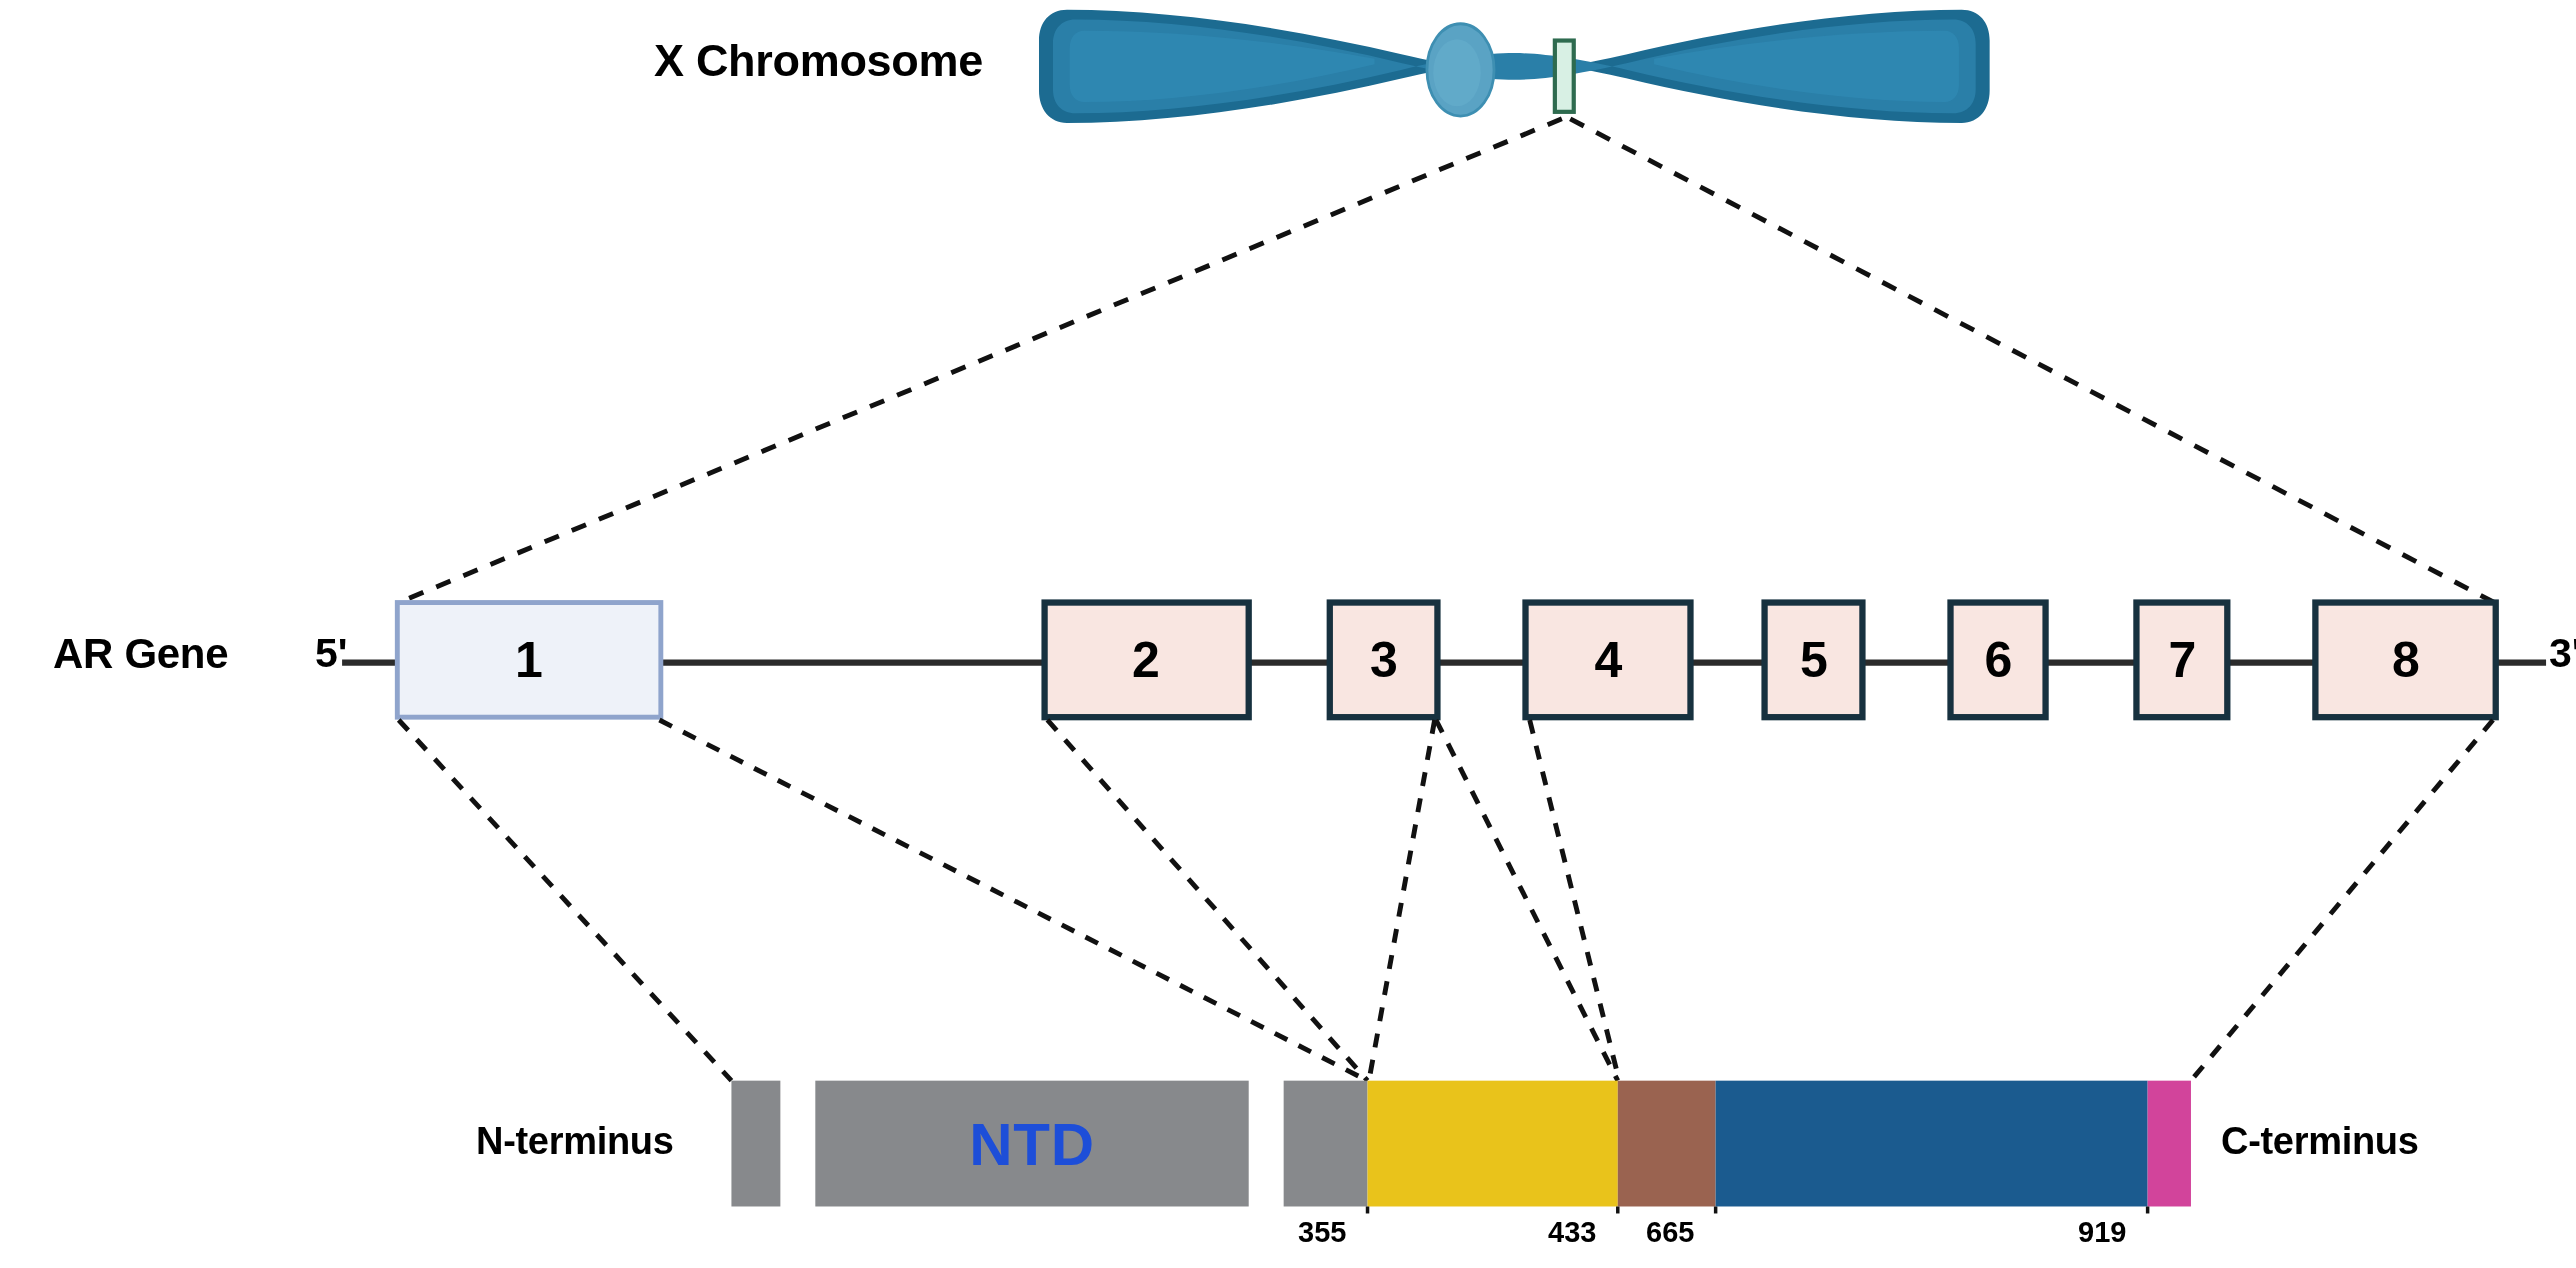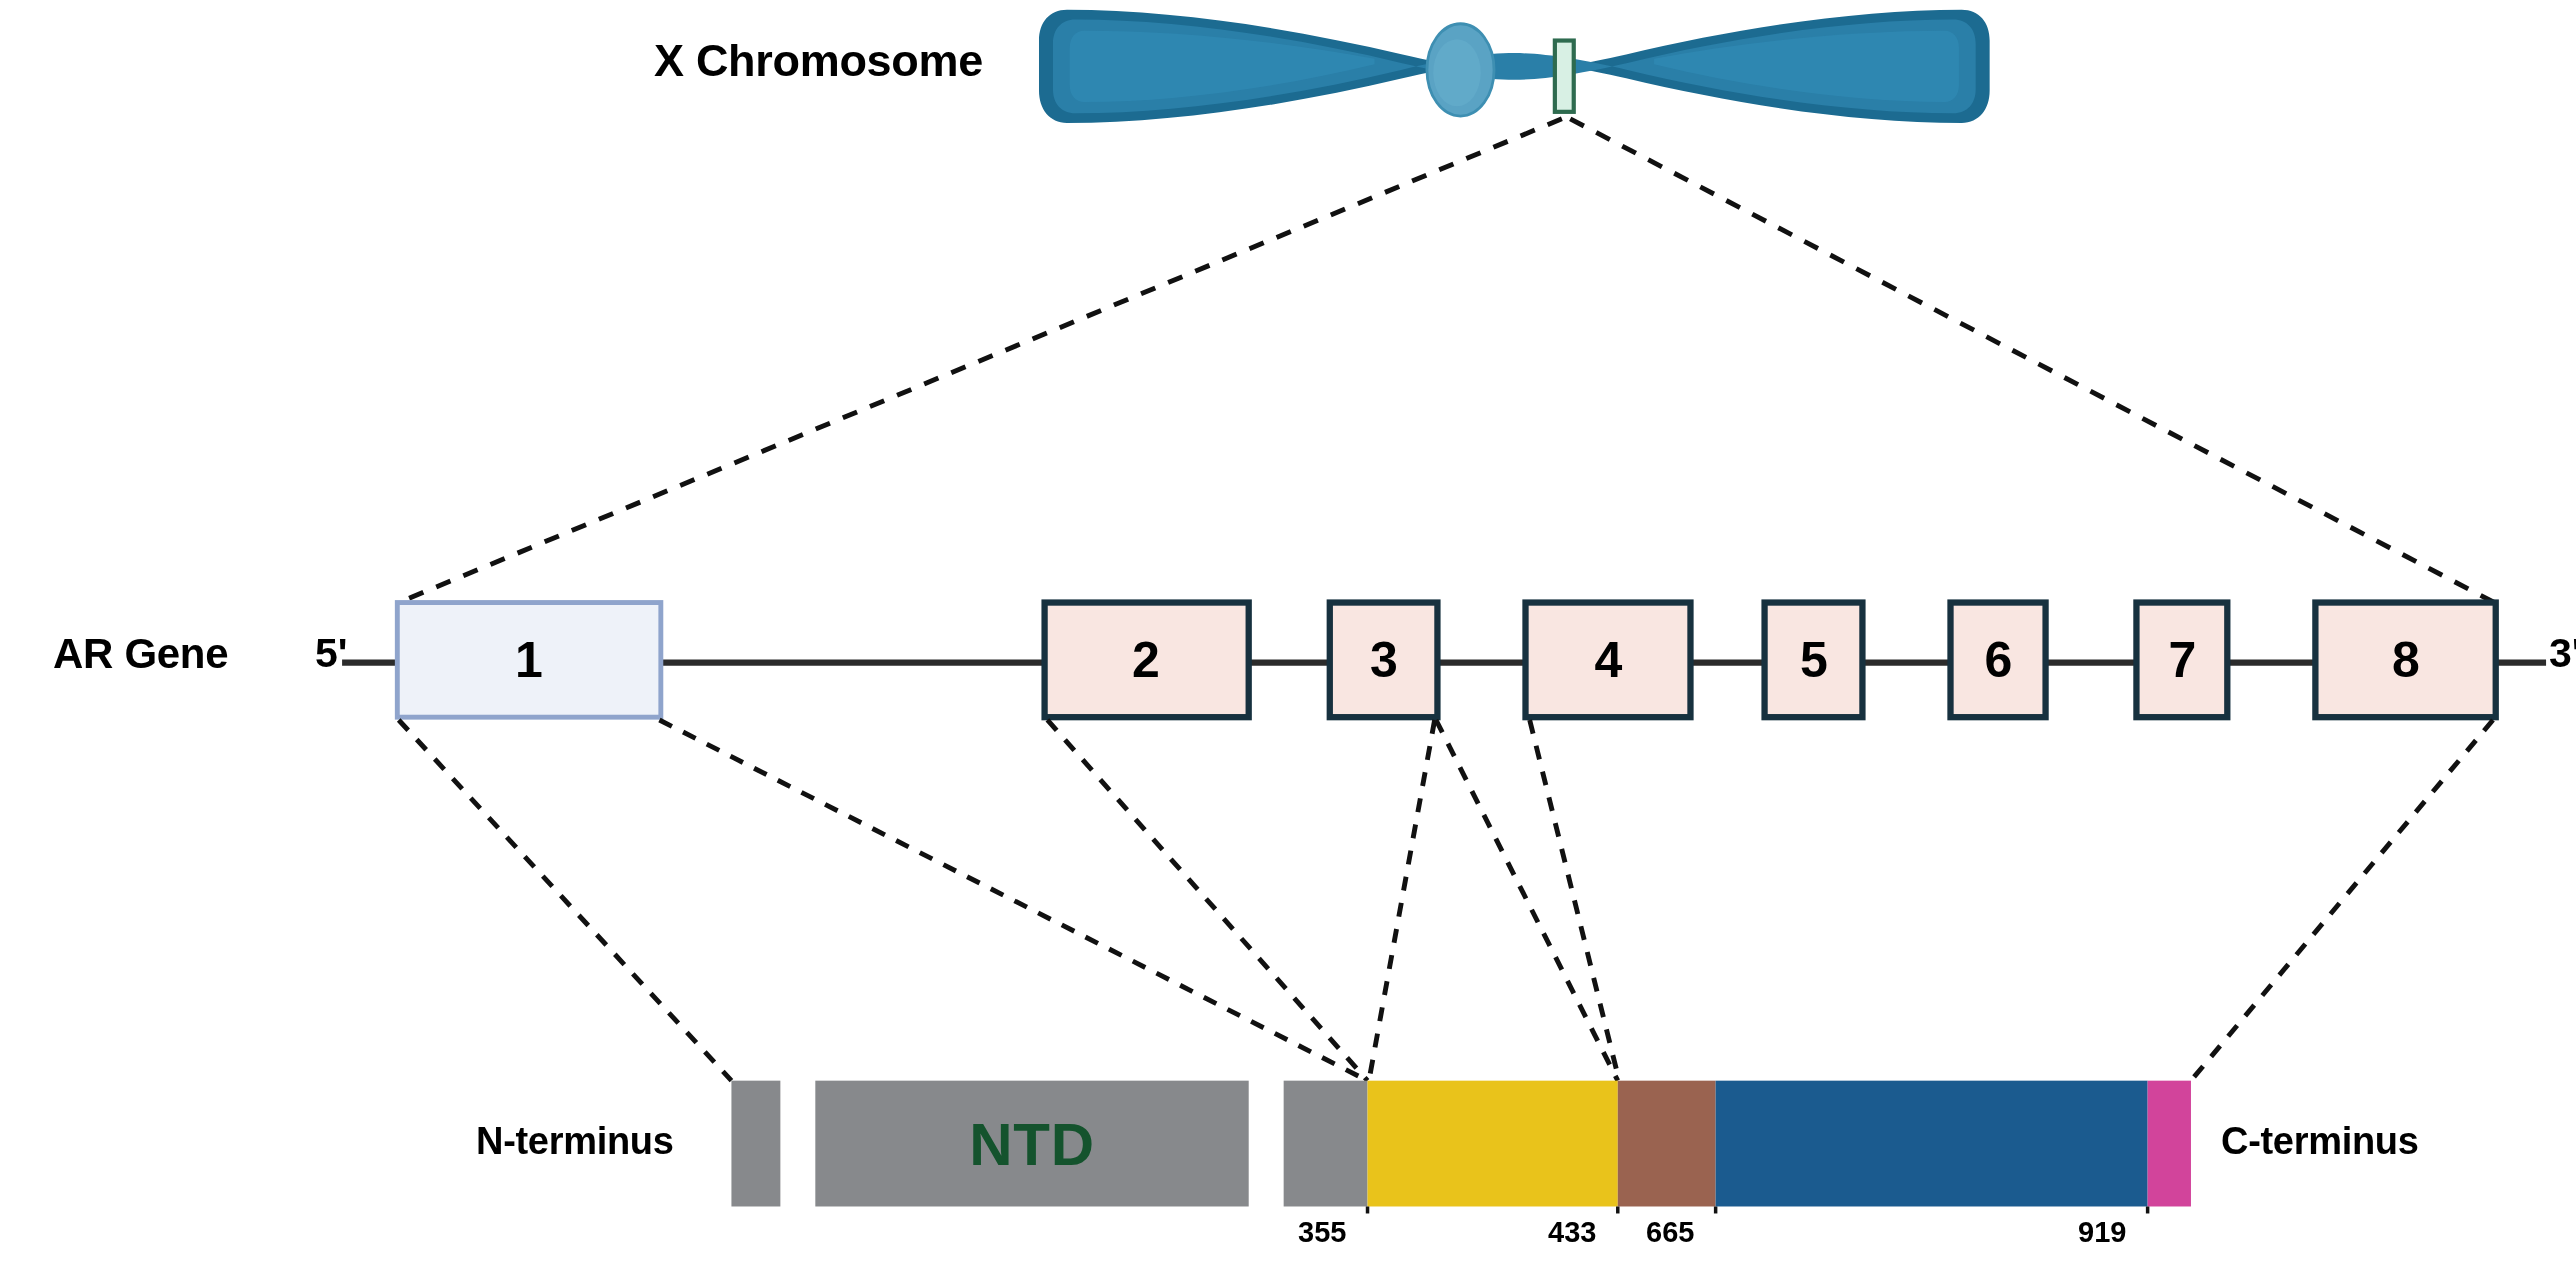--- a/index.html
+++ b/index.html
@@ -76,21 +76,21 @@
     color: #000000;
     font-weight: bold;
     font-size: 50px;
     text-align: center;
     line-height: 1;
     white-space: nowrap;
   }
   
   .domain-name {
     position: absolute;
-    color: #14532d;
+    color: #1d4ed8;
     font-weight: bold;
     font-size: 60px;
     text-align: center;
     line-height: 1;
     white-space: nowrap;
     letter-spacing: 0.7px;
   }
   
   .residue-num {
     position: absolute;

